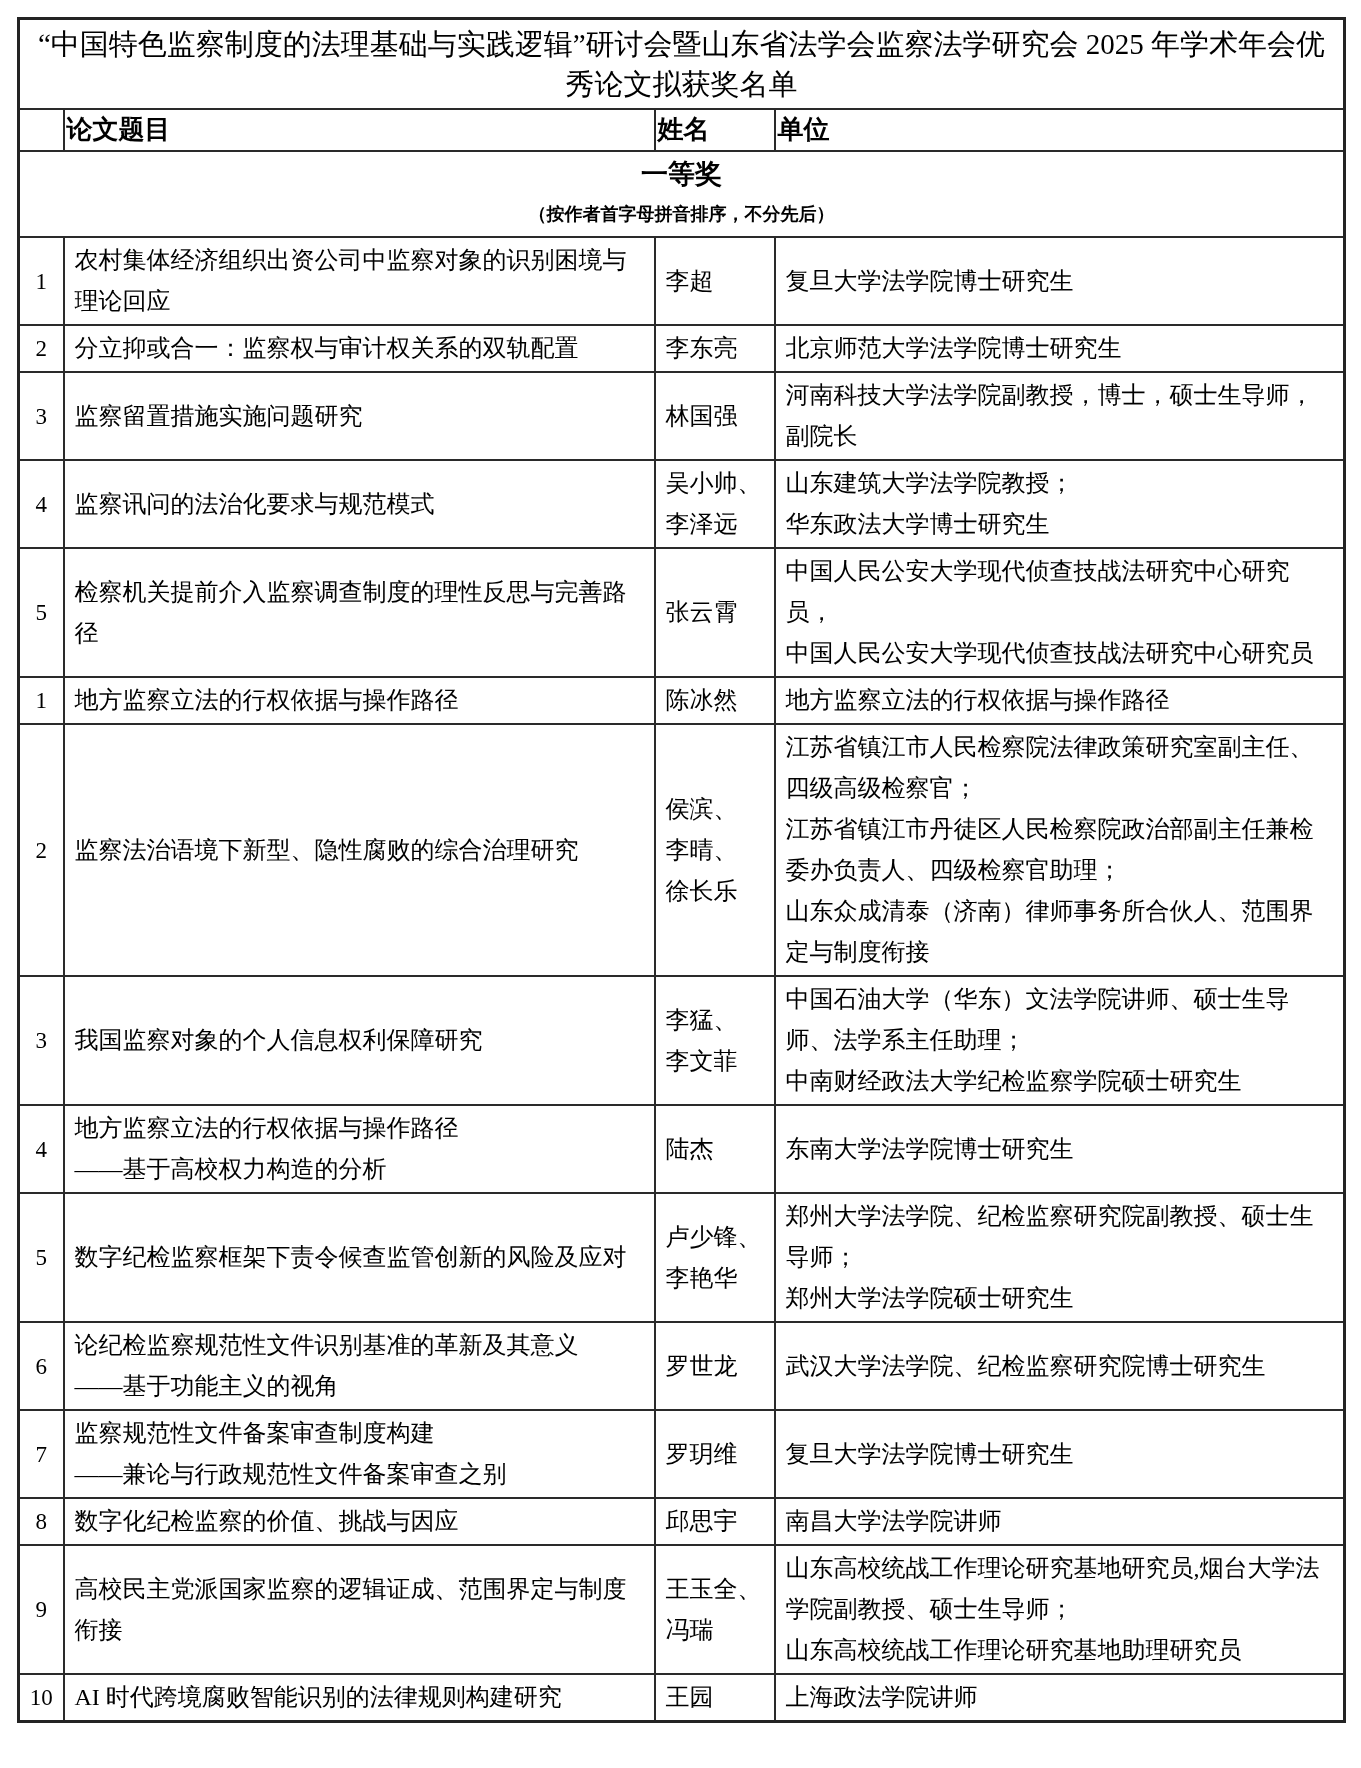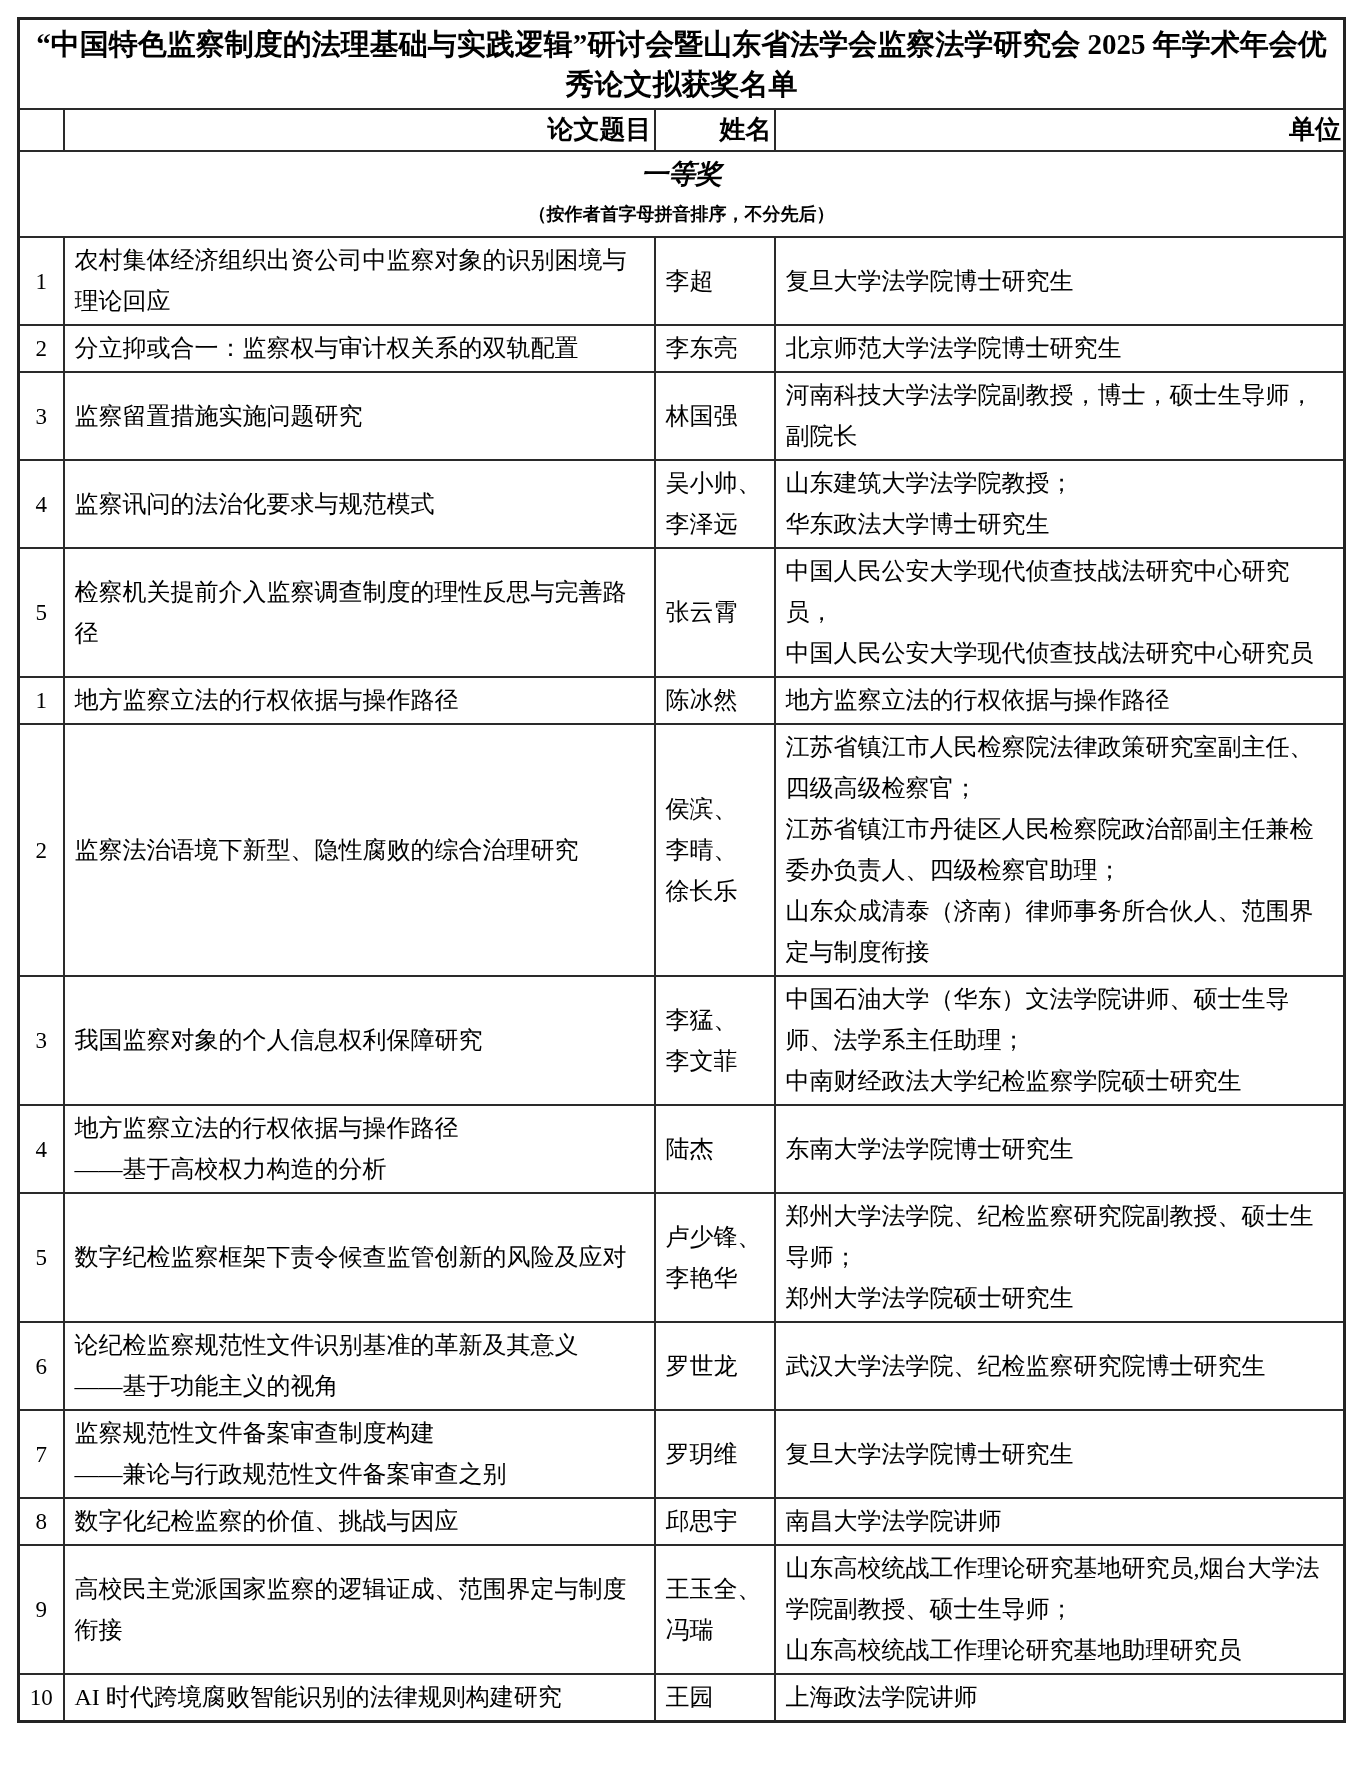--- a/index.html
+++ b/index.html
@@ -28,42 +28,41 @@
     vertical-align: middle;
     word-break: break-word;
     overflow-wrap: break-word;
   }
   col.c1 { width: 45px; }
   col.c2 { width: 591px; }
   col.c3 { width: 120px; }
   col.c4 { width: 570px; }
 
   td.doc-title {
-    font-weight: bold;
+    font-weight: normal;
     font-size: 29px;
     line-height: 40px;
     text-align: center;
     padding: 4px 10px;
   }
   tr.head-row td {
     font-weight: bold;
     font-size: 26px;
     line-height: 32px;
-    text-align: right;
+    text-align: left;
     padding: 4px 2px;
   }
   tr.section-row td {
     text-align: center;
     font-weight: bold;
     padding: 2px 4px;
   }
   .award-name {
     font-size: 27px;
     line-height: 40px;
-    font-style: italic;
   }
   .award-note {
     font-size: 18px;
     line-height: 40px;
   }
   .award-note:empty { display: none; }
 
   tr.data-row td {
     font-size: 24px;
     line-height: 41px;

